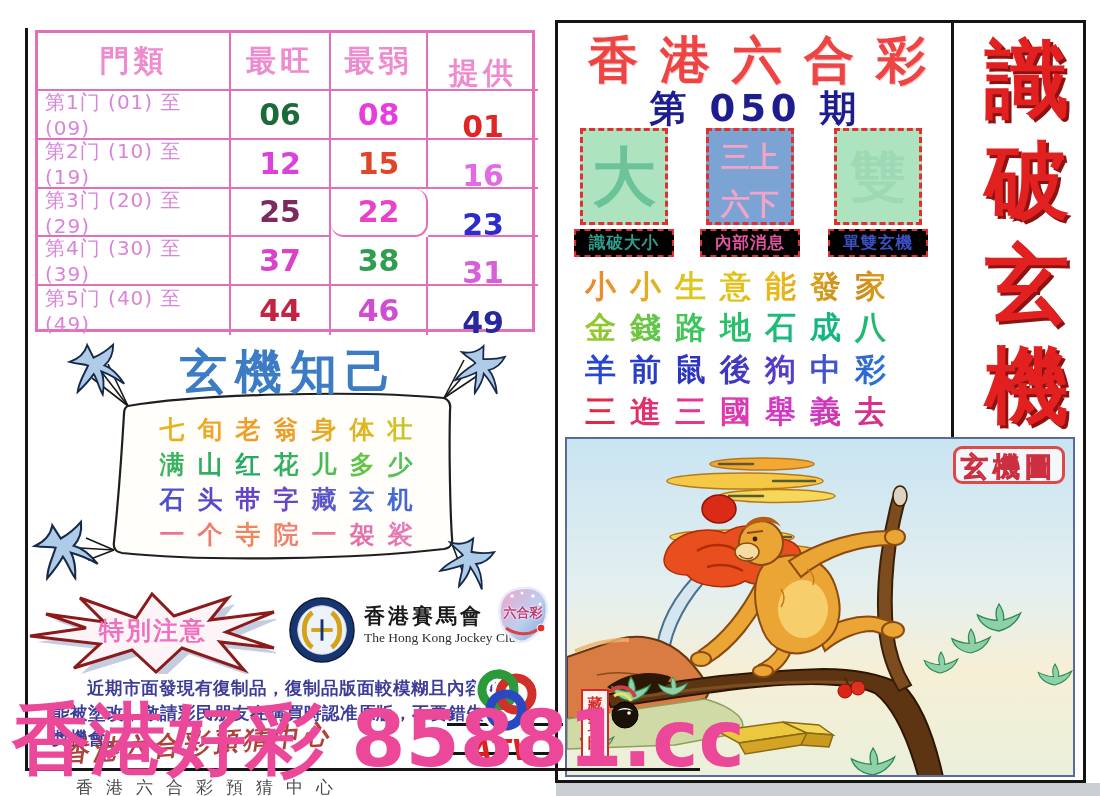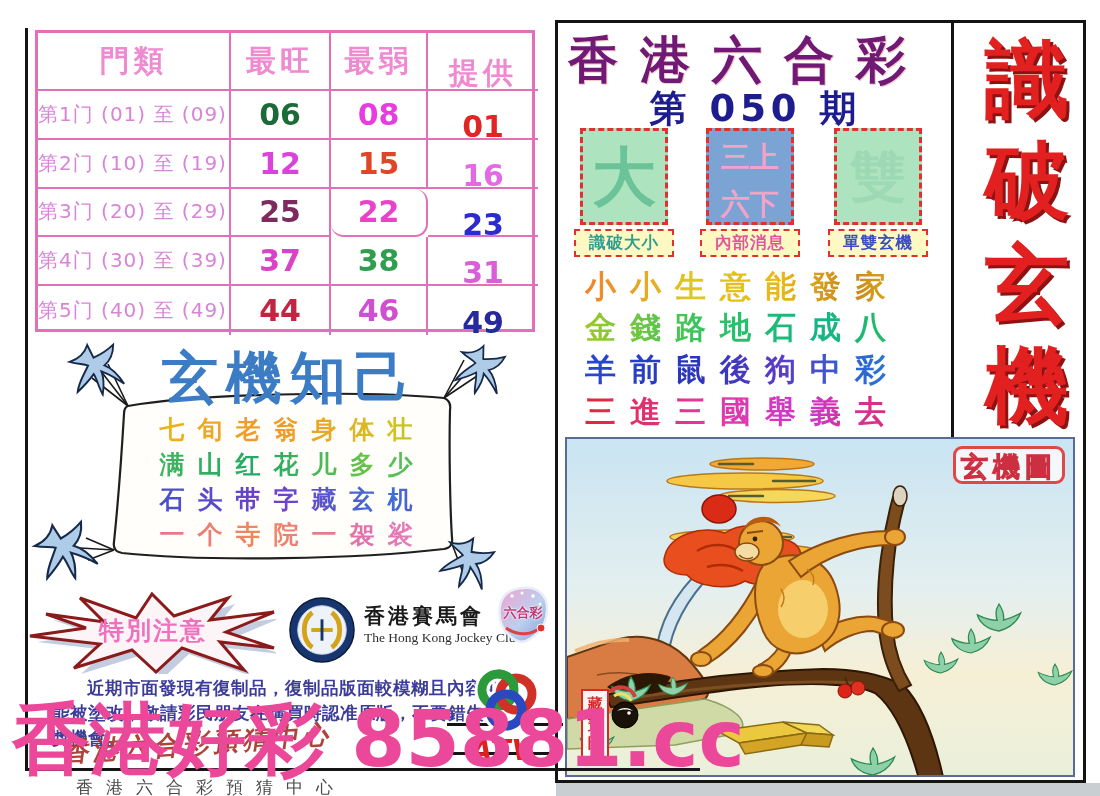--- a/index.html
+++ b/index.html
@@ -14,26 +14,26 @@
   
   .stats{left:35px;top:30px;width:500px;height:302px;display:grid;
          grid-template-columns:193px 100px 97px 110px;
          grid-template-rows:58px repeat(5,48.8px);
          border:3px solid #e170b8;box-sizing:border-box;background:#fff;}
   .stats .cell{border-right:2px solid #e170b8;border-bottom:2px solid #e170b8;
                display:flex;align-items:center;justify-content:center;box-sizing:border-box;}
   .stats .cell:nth-child(4n){border-right:none;margin-top:24px;}
   .stats .cell.last-row{border-bottom:none;}
   .stats .th{font-size:30px;font-weight:bold;color:#ee8ad0;letter-spacing:4px;}
-  .stats .rowlab{font-size:20px;color:#d884d8;justify-content:flex-start;letter-spacing:1px;}
+  .stats .rowlab{font-size:20px;color:#d884d8;justify-content:flex-start;padding-left:7px;letter-spacing:1px;}
   .stats .num{font-size:30px;font-weight:bold;}
 
   
   .banner-svg{left:28px;top:338px;width:520px;height:280px;}
-  .banner-title{left:130px;top:341px;width:320px;text-align:center;font-size:56px;
+  .banner-title{left:130px;top:341px;width:320px;text-align:center;font-size:47px;
                 font-weight:bold;color:#3b7cc4;letter-spacing:8px;}
   .bverse{left:120px;top:0;width:345px;text-align:center;font-size:25px;font-weight:bold;
           letter-spacing:13px;white-space:nowrap;}
 
   
   .g-b1{color:#e8a81c;} .g-b2{color:#2fb060;} .g-b3{color:#4a54cc;} .g-b4{color:#ec7a90;}
   .g-r1{color:#e8a018;} .g-r2{color:#22b468;} .g-r3{color:#2f4ecd;} .g-r4{color:#e0309a;}
   @supports ((-webkit-background-clip:text)){
     .gt{-webkit-background-clip:text;background-clip:text;color:transparent;}
     .g-b1{background-image:linear-gradient(90deg,#e8bc18,#f09828 45%,#d8c020 78%,#94c834);}
@@ -62,33 +62,33 @@
              transform:rotate(-4deg) skewX(-12deg);font-weight:bold;}
   .bline1{left:447px;top:723px;width:116px;height:3px;background:#141414;}
   .bline2{left:447px;top:752px;width:113px;height:3px;background:#141414;}
   .atv-svg{left:464px;top:664px;width:84px;height:72px;z-index:7;}
   .atv-text{left:470px;top:733px;font-size:29px;font-weight:bold;font-style:italic;
             color:#de2020;letter-spacing:1px;z-index:7;}
 
   
   .rp-frame{left:555px;top:20px;width:531px;height:763px;border:3px solid #141414;box-sizing:border-box;}
   .rp-divider{left:951px;top:20px;width:3px;height:417px;background:#141414;}
-  .rp-title{left:568px;top:27px;width:380px;font-size:50px;font-weight:bold;color:#701a75;
-            letter-spacing:22px;white-space:nowrap;text-shadow:1px 1px 0 #f8c8c8;}
+  .rp-title{left:568px;top:27px;width:380px;font-size:50px;font-weight:bold;color:#ef4444;
+            letter-spacing:22px;white-space:nowrap;text-shadow:1px 1px 0 #f8c8c8;text-align:right;}
   .rp-issue{left:598px;top:84px;width:315px;text-align:center;font-size:37px;font-weight:bold;
             color:#1d1d8f;letter-spacing:5px;}
   .pbox{width:88px;height:97px;border:3px dashed #e03030;box-sizing:border-box;
         display:flex;align-items:center;justify-content:center;top:128px;}
   .pbox1{left:580px;} .pbox2{left:706px;} .pbox3{left:834px;}
   .pbox .ch{font-weight:bold;line-height:1.0;}
   .pbox1 .ch{font-size:64px;} 
   .pbox2 .ch{font-size:29px;width:64px;text-align:center;word-break:break-all;line-height:1.6;margin-top:8px;}
   .pbox3 .ch{font-size:56px;}
   .plabel{top:229px;width:100px;height:28px;border:2.5px dashed #e03030;box-sizing:border-box;
-          background:#fef9c3;display:flex;align-items:center;justify-content:center;
+          background:#000000;display:flex;align-items:center;justify-content:center;
           font-size:16.5px;font-weight:bold;letter-spacing:1px;}
   .plabel1{left:574px;} .plabel2{left:700px;} .plabel3{left:828px;}
   .rverse{left:585px;width:355px;text-align:left;font-size:31px;font-weight:bold;
           letter-spacing:14px;white-space:nowrap;}
   .vtitle{left:972px;top:28px;width:110px;text-align:center;font-size:84px;font-weight:bold;
           color:#e32020;line-height:1.22;word-break:break-all;
           text-shadow:3px 3px 0 #8f1212;}
 
   
   .picture{left:565px;top:437px;width:510px;height:340px;border:2px solid #5a6b9a;

